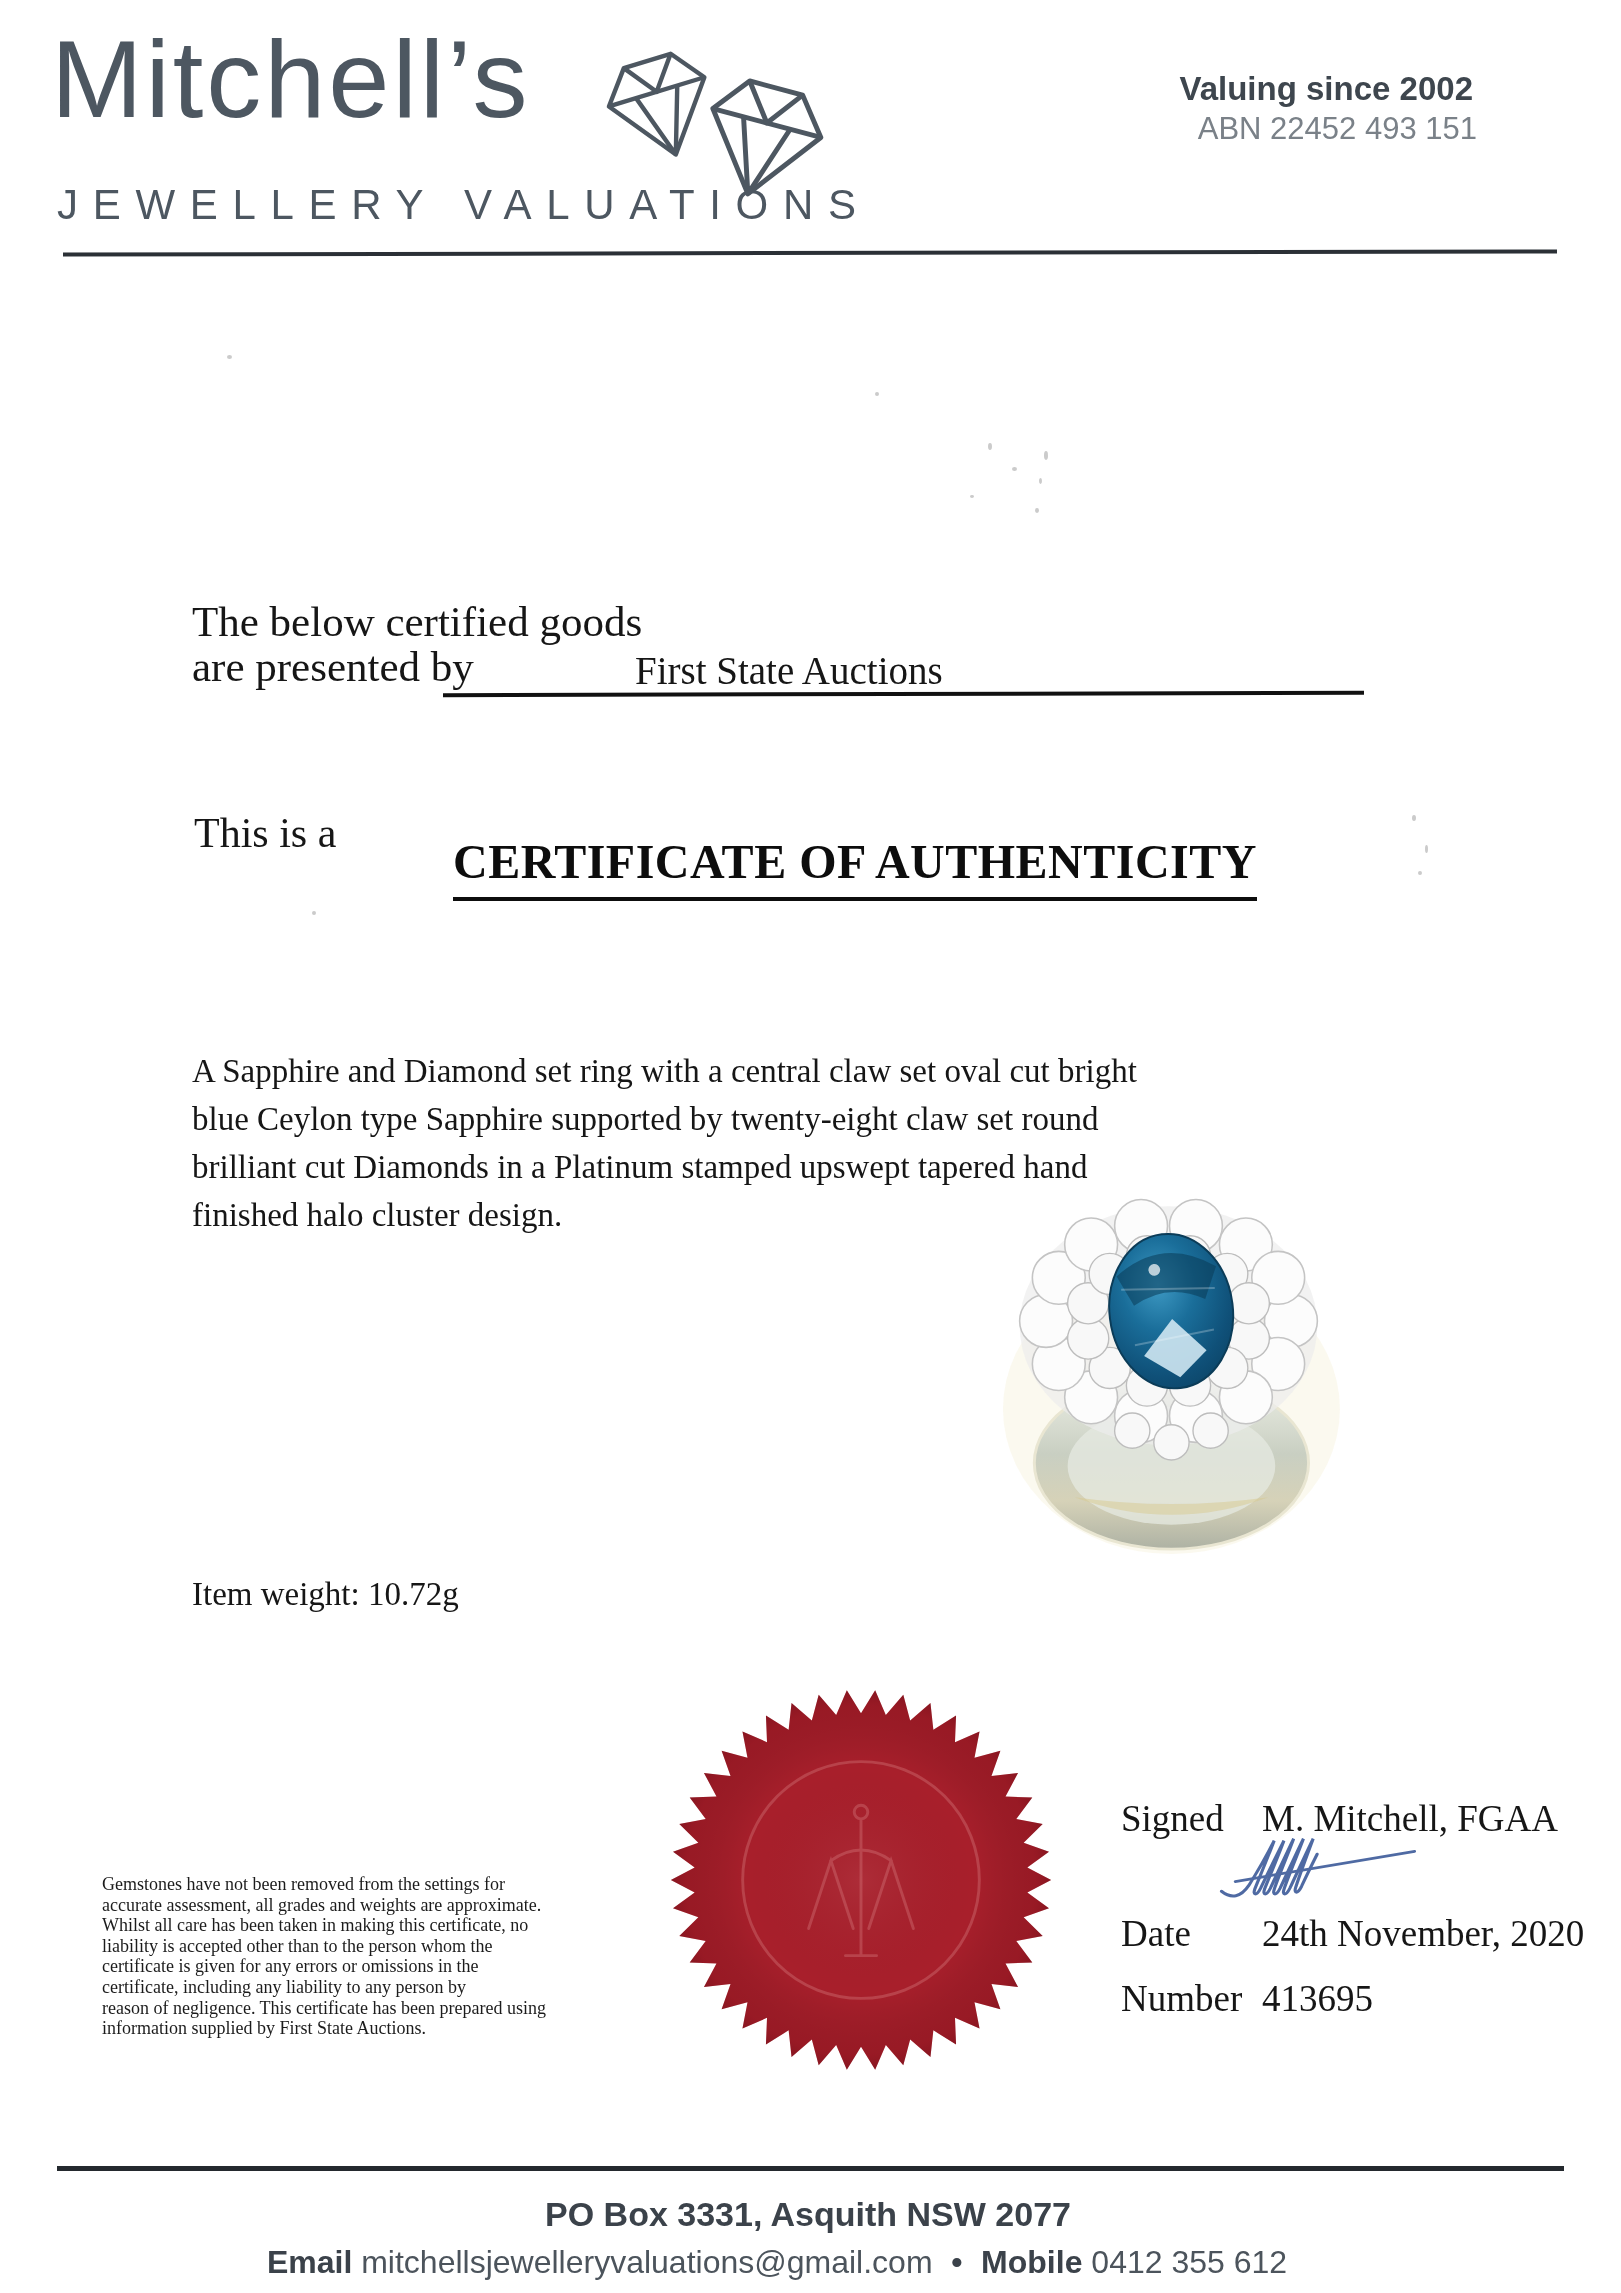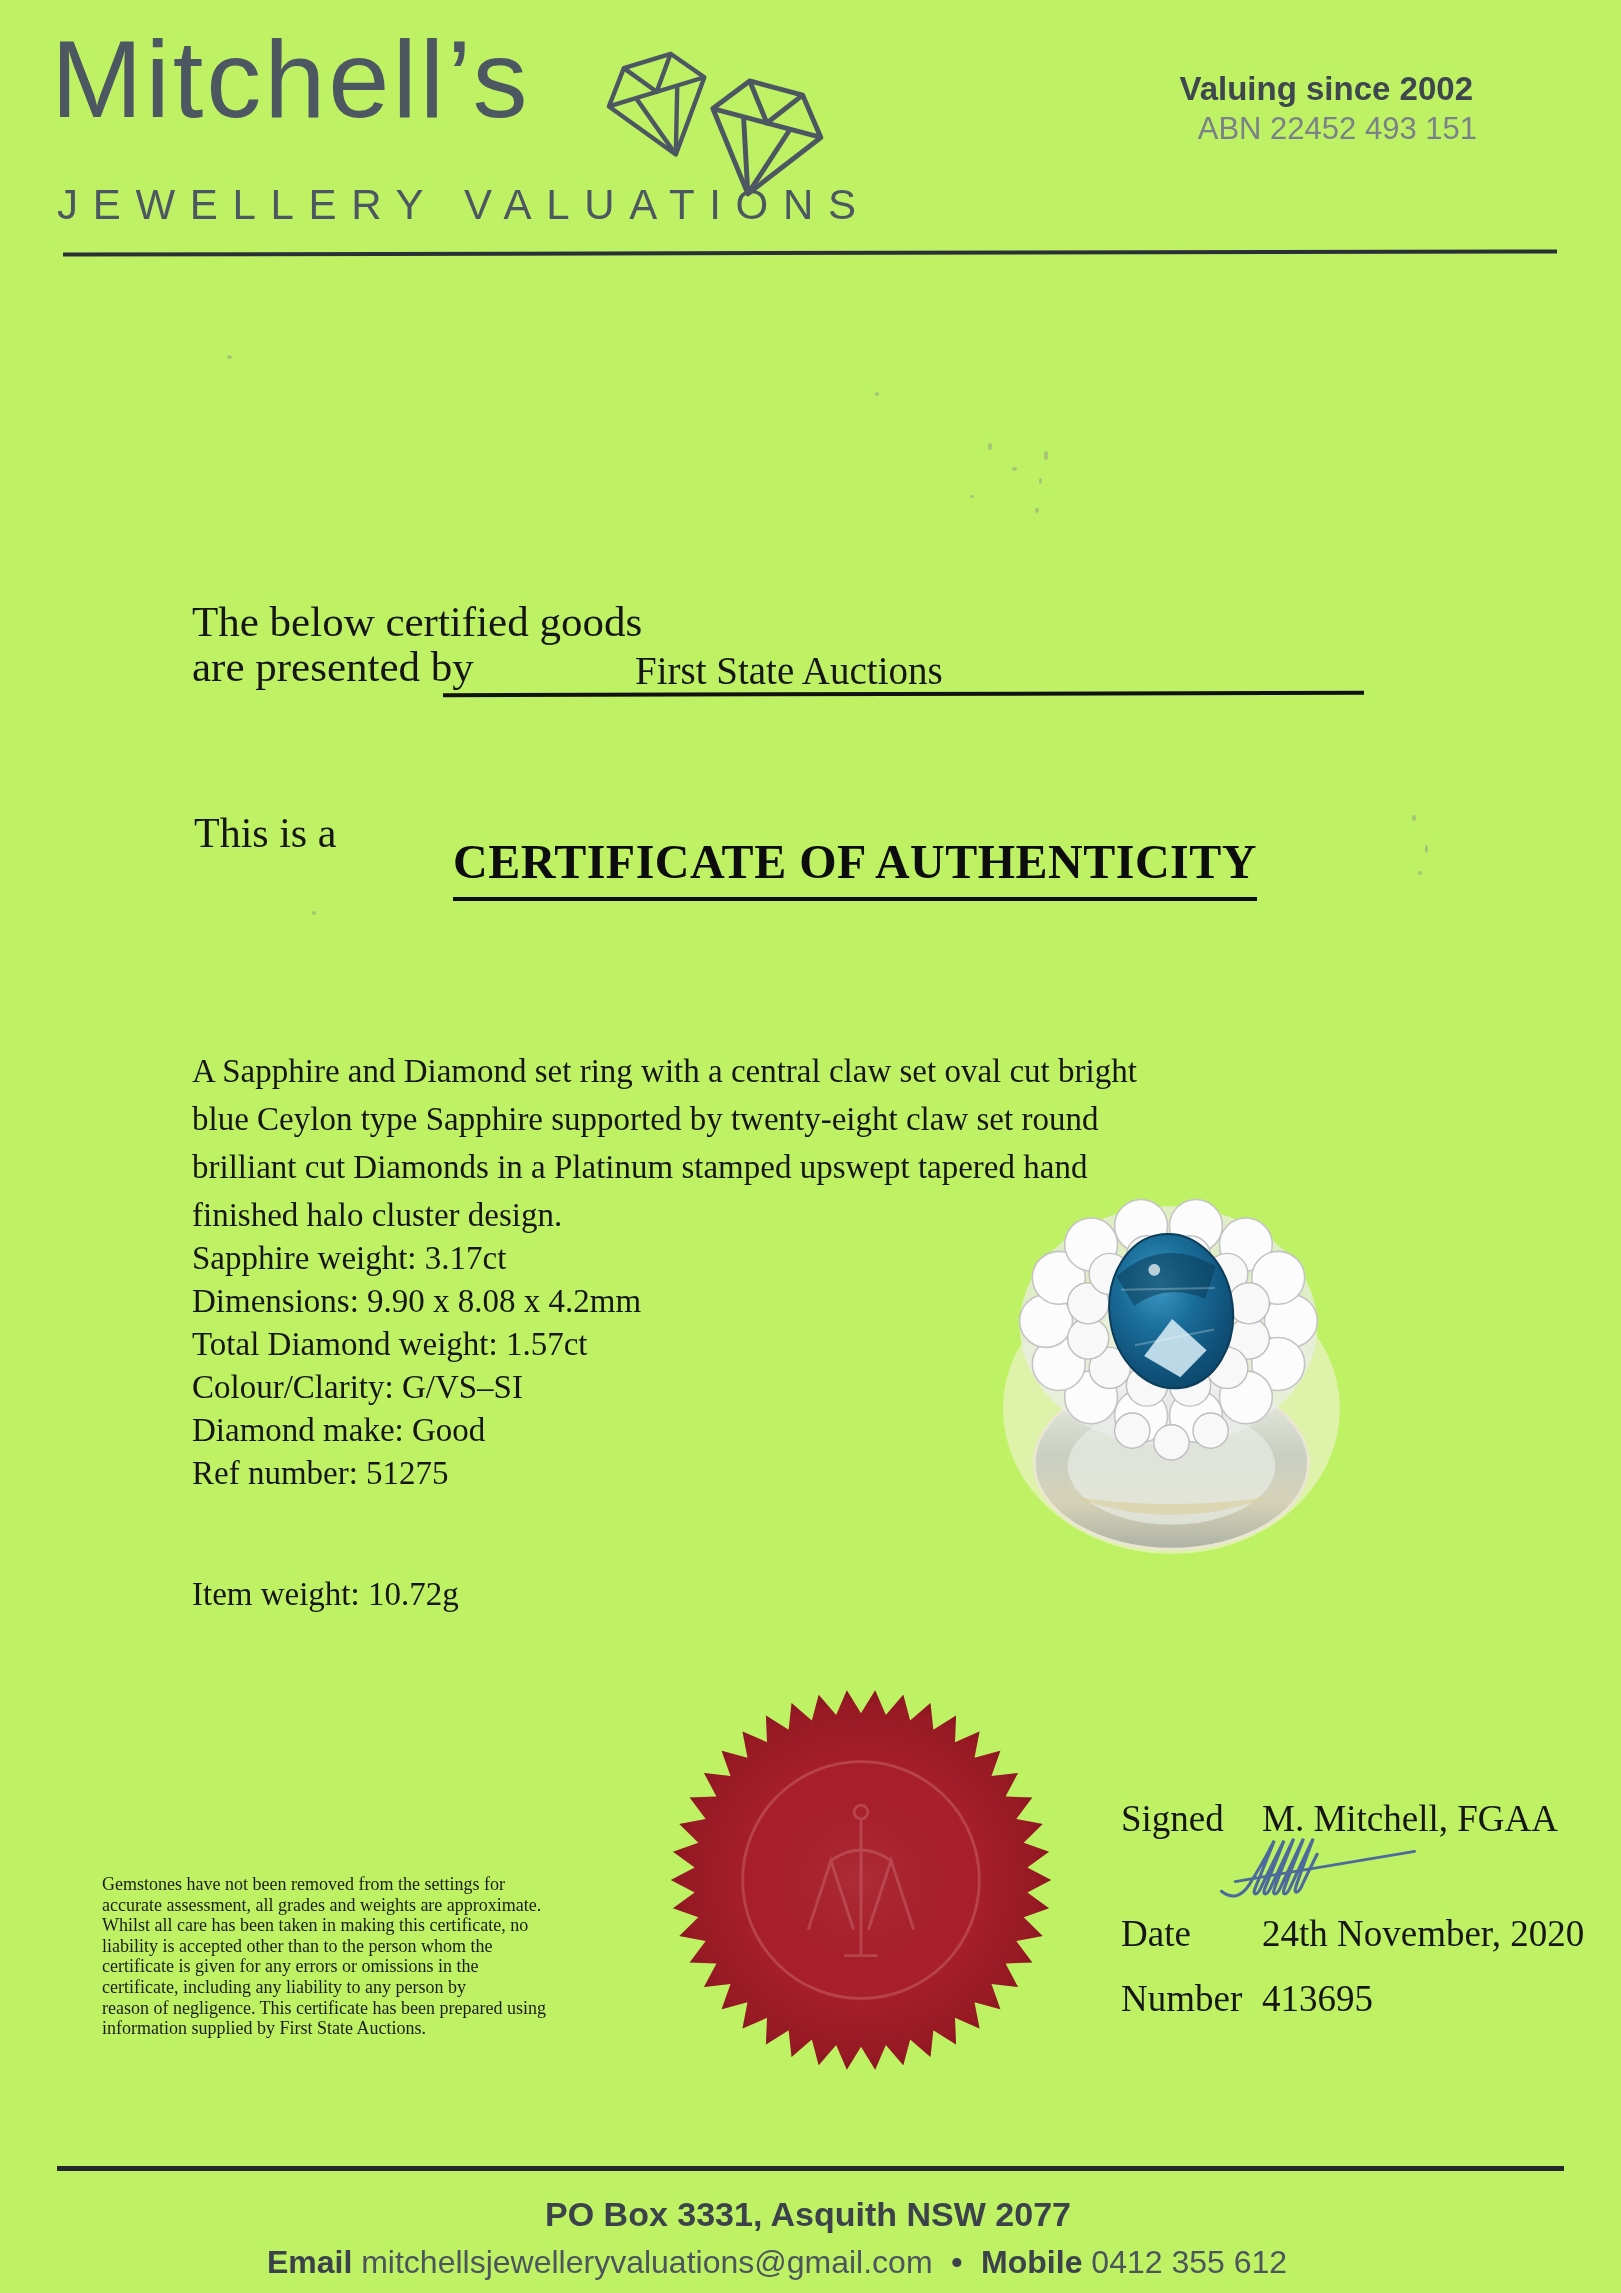--- a/index.html
+++ b/index.html
@@ -1,18 +1,18 @@
 <!DOCTYPE html>
 <html><head>
 <meta charset="utf-8">
 <style>
   html,body{margin:0;padding:0;background:#9a9a9a;}
   .page{
     position:relative;width:1621px;height:2294px;margin:0 auto;
-    background:#bef264;overflow:hidden;
+    background:#ffffff;overflow:hidden;
     font-family:"Liberation Serif", serif;color:#161616;
   }
   .abs{position:absolute;}
   .sans{font-family:"Liberation Sans", sans-serif;}
   
   .brand-name{left:51px;top:23.5px;font-size:110px;font-weight:300;
     letter-spacing:2.9px;color:#4d5761;line-height:1;}
   .brand-subtitle{left:57px;top:184px;font-size:42px;font-weight:300;
     letter-spacing:14.7px;color:#4d5761;line-height:1;}
   .diamonds-icon{left:594px;top:33px;}
@@ -94,28 +94,20 @@
   <div class="abs cert-intro">This is a</div>
   <div class="abs cert-title">CERTIFICATE OF AUTHENTICITY</div>
 
   <div class="abs description">
     <div>A Sapphire and Diamond set ring with a central claw set oval cut bright</div>
     <div>blue Ceylon type Sapphire supported by twenty-eight claw set round</div>
     <div>brilliant cut Diamonds in a Platinum stamped upswept tapered hand</div>
     <div>finished halo cluster design.</div>
   </div>
 
-  <div class="abs details">
-    <div>Sapphire weight: 3.17ct</div>
-    <div>Dimensions: 9.90 x 8.08 x 4.2mm</div>
-    <div>Total Diamond weight: 1.57ct</div>
-    <div>Colour/Clarity: G/VS–SI</div>
-    <div>Diamond make: Good</div>
-    <div>Ref number: 51275</div>
-  </div>
   <div class="abs item-weight">Item weight: 10.72g</div>
 
   <svg class="abs ring-photo" width="353" height="382" viewBox="0 0 360 390">
     <defs>
       <linearGradient id="bandG" x1="0" y1="0" x2="0" y2="1">
         <stop offset="0" stop-color="#fbfbf3"></stop>
         <stop offset="0.18" stop-color="#dfe3d8"></stop>
         <stop offset="0.45" stop-color="#c9cfc2"></stop>
         <stop offset="0.72" stop-color="#d6d2b8"></stop>
         <stop offset="1" stop-color="#aeb2a4"></stop>

